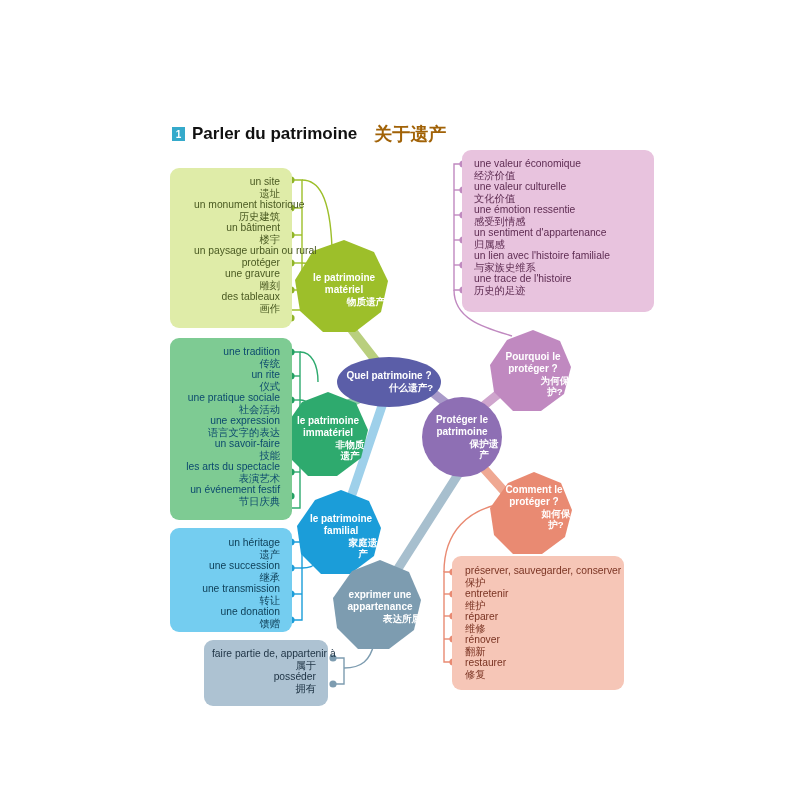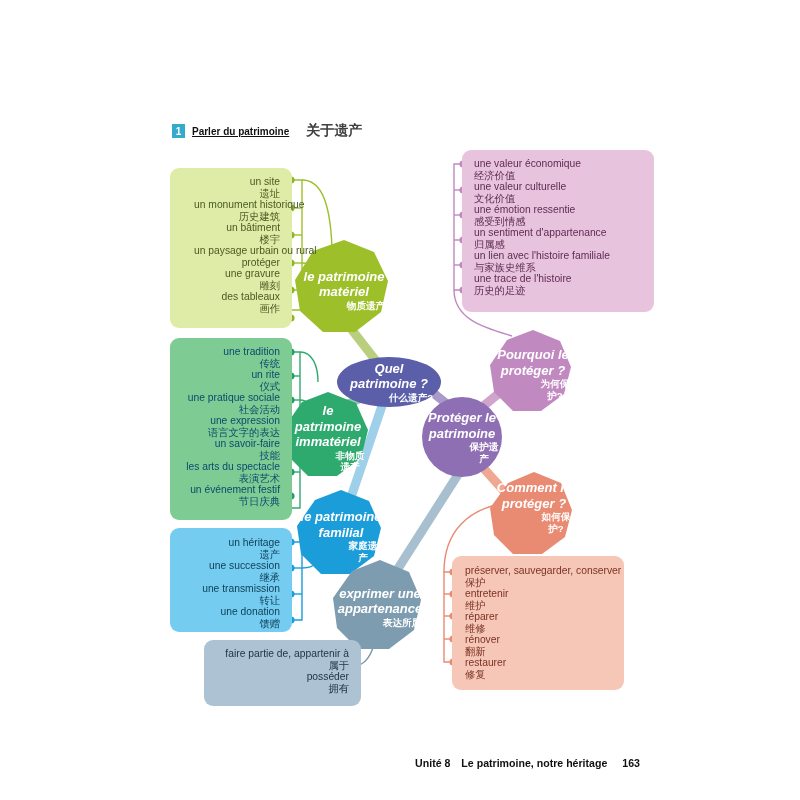--- a/index.html
+++ b/index.html
@@ -7,55 +7,55 @@
   .page{position:absolute;left:0;top:0;width:800px;height:800px;background:#fff;}
 
   
   .banner-wrap{position:absolute;left:172px;top:60px;}
   .banner-shadow{position:absolute;left:6px;top:6px;width:112px;height:30px;background:#0d6f91;}
   .banner{position:relative;width:112px;height:30px;background:#35aacb;display:flex;align-items:center;justify-content:center;}
   .banner span{color:#ffffff;font-size:13.5px;font-weight:bold;letter-spacing:.2px;white-space:nowrap;}
 
   .sec-wrap{position:absolute;left:172px;top:122px;display:flex;align-items:center;gap:7px;}
   .sec-num{width:13px;height:14px;background:#35aacb;color:#fff;font-size:10px;font-weight:bold;display:flex;align-items:center;justify-content:center;}
-  .sec-fr{font-size:10px;font-weight:bold;color:#111;text-decoration:underline;}
-  .sec-zh{font-size:14px;font-weight:bold;color:#404040;margin-left:10px;}
+  .sec-fr{font-size:17px;font-weight:bold;color:#111;}
+  .sec-zh{font-size:18px;font-weight:bold;color:#a16207;margin-left:10px;}
 
   
   svg.canvas{position:absolute;left:0;top:0;width:800px;height:800px;}
 
   
   .wbox{position:absolute;border-radius:9px;box-sizing:border-box;}
   .wlist{margin:0;padding:0;list-style:none;}
   .wlist li{line-height:1.12;white-space:nowrap;}
   .fr{font-size:10.3px;}
   .zh{font-size:10.3px;}
 
   .box-materiel{left:170px;top:168px;width:122px;height:160px;background:#dfeca8;}
   .box-materiel .wlist{padding:8px 12px 0 24px;text-align:right;color:#4a5a22;}
 
   .box-immateriel{left:170px;top:338px;width:122px;height:182px;background:#7ecb93;}
   .box-immateriel .wlist{padding:8px 12px 0 8px;text-align:right;color:#0c4a6e;}
 
   .box-familial{left:170px;top:528px;width:122px;height:104px;background:#74cdf0;}
   .box-familial .wlist{padding:9px 12px 0 8px;text-align:right;color:#0d3d55;}
 
-  .box-appartenance{left:204px;top:640px;width:157px;height:66px;background:#adc2d2;}
+  .box-appartenance{left:204px;top:640px;width:124px;height:66px;background:#adc2d2;}
   .box-appartenance .wlist{padding:8px 12px 0 8px;text-align:right;color:#1d3243;}
 
   .box-valeur{left:462px;top:150px;width:192px;height:162px;background:#e8c3de;}
   .box-valeur .wlist{padding:8px 8px 0 12px;text-align:left;color:#5e2c52;}
 
   .box-preserver{left:452px;top:556px;width:172px;height:134px;background:#f6c6b7;}
   .box-preserver .wlist{padding:9px 0 0 13px;text-align:left;color:#7a3322;}
 
   
   .node{position:absolute;display:flex;align-items:center;justify-content:center;text-align:center;color:#fff;pointer-events:none;}
   .node .nl{line-height:1.2;}
-  .node .nfr{font-size:13px;font-weight:bold;display:block;font-style:italic;}
+  .node .nfr{font-size:10px;font-weight:bold;display:block;}
   .node .nzh{font-size:9.6px;font-weight:bold;display:block;margin-left:44px;}
 
   .n-materiel{left:300px;top:248px;width:88px;height:84px;}
   .n-immateriel{left:288px;top:398px;width:80px;height:80px;}
   .n-familial{left:300px;top:496px;width:82px;height:80px;}
   .n-quel{left:340px;top:358px;width:98px;height:48px;}
   .n-proteger{left:422px;top:398px;width:80px;height:78px;}
   .n-pourquoi{left:494px;top:336px;width:78px;height:76px;}
   .n-comment{left:494px;top:468px;width:80px;height:78px;}
   .n-exprimer{left:336px;top:566px;width:88px;height:82px;}
@@ -345,19 +345,14 @@
     </div>
 
   <div class="node n-exprimer">
       <div class="nl">
     <span class="nfr">exprimer une</span>
     <span class="nfr">appartenance</span>
     <span class="nzh">表达所属</span>
   </div>
     </div>
 
-  <div class="footer">
-    <span class="unit">Unité 8</span>
-    <span>Le patrimoine, notre héritage</span>
-    <span class="pg">163</span>
-  </div>
 
 </div>
 
 </body></html>

